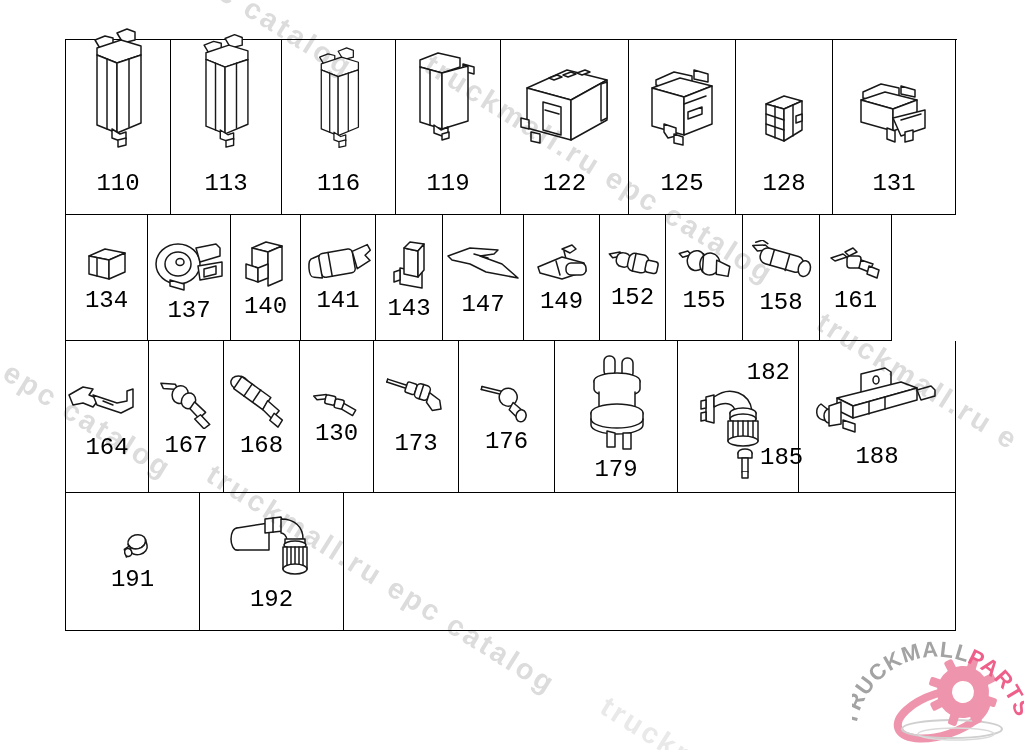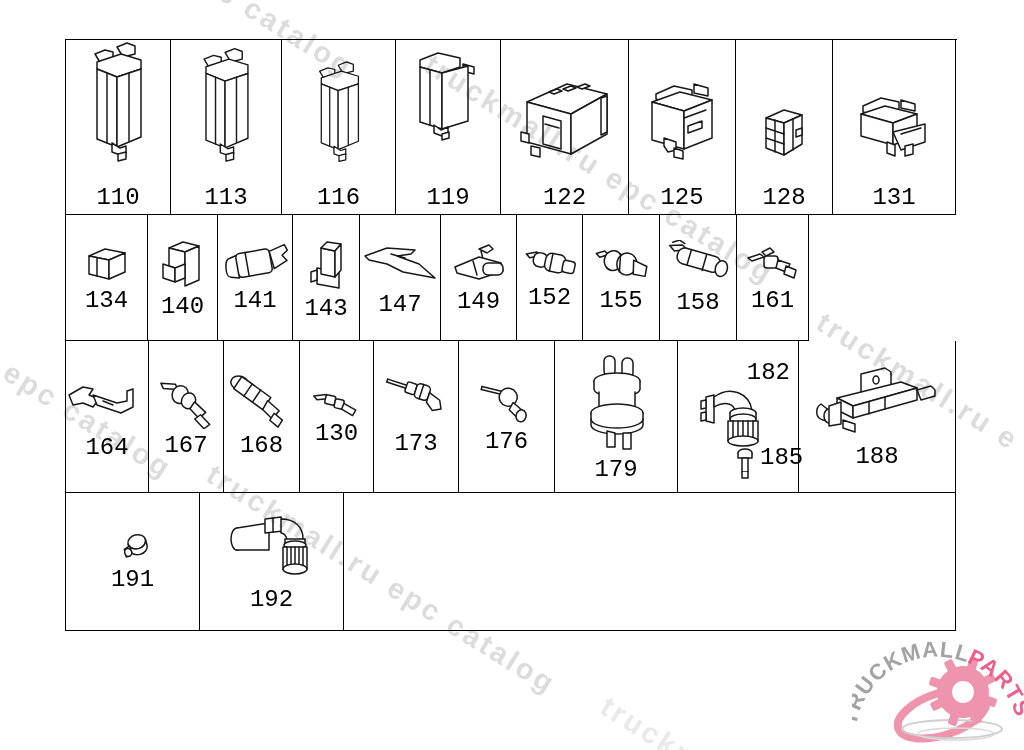--- a/index.html
+++ b/index.html
@@ -5,21 +5,21 @@
   html,body{margin:0;padding:0;}
   body{width:1024px;height:750px;position:relative;overflow:hidden;background:#fff;
        font-family:"Liberation Sans", sans-serif;}
   
   #parts-table{position:absolute;left:65px;top:39px;width:891px;
     border-top:1px solid #000;border-left:1px solid #000;background:transparent;z-index:1;}
   .prow{display:flex;}
   .pcell{box-sizing:border-box;border-right:1px solid #000;border-bottom:1px solid #000;
     display:flex;flex-direction:column;align-items:center;justify-content:center;gap:5px;
     position:relative;}
-  .prow.r0 .pcell{justify-content:flex-end;padding-bottom:4px;gap:22px;}
+  .prow.r0 .pcell{justify-content:flex-end;padding-bottom:18px;gap:22px;}
   .plabel{font-family:"Liberation Mono","DejaVu Sans Mono",monospace;
     font-size:24px;line-height:1;color:#000;white-space:nowrap;}
   .figwrap{display:flex;align-items:flex-end;justify-content:center;}
   .lw{fill:#fff;stroke:#181818;stroke-width:1.5;stroke-linejoin:round;stroke-linecap:round;}
   
   .pcell.split .lbl-tr{position:absolute;top:20px;right:8px;}
   .pcell.split .fig-main{position:absolute;left:18px;top:36px;}
   .pcell.split .corner-group{position:absolute;left:56px;bottom:8px;display:flex;
     align-items:flex-start;gap:4px;}
   
@@ -200,20 +200,36 @@
             <g class="lw">
               <path d="M8 14 L24 7 L44 11 L28 18 Z"></path>
               <path d="M8 14 L8 32 L28 37 L28 18 Z"></path>
               <path d="M28 18 L44 11 L44 30 L28 37 Z"></path>
               <line x1="16" y1="16" x2="16" y2="34"></line>
             </g>
           </svg>
         </span>
         <span class="plabel">134</span>
       </div>
+      <div class="pcell" style="width: 83px;">
+        <span class="figwrap">
+          <svg width="78" height="62" viewBox="0 0 78 62">
+            <g class="lw">
+              <ellipse cx="28" cy="32" rx="22" ry="20"></ellipse>
+              <ellipse cx="28" cy="32" rx="13" ry="12"></ellipse>
+              <ellipse cx="30" cy="30" rx="4" ry="3.5"></ellipse>
+              <path d="M46 16 L66 12 L70 16 L70 24 L50 30 Z"></path>
+              <path d="M48 34 L72 30 L72 44 L50 48 Z"></path>
+              <path d="M54 37 L66 34 L66 42 L54 45 Z"></path>
+              <path d="M20 48 L34 52 L34 58 L20 54 Z"></path>
+            </g>
+          </svg>
+        </span>
+        <span class="plabel">137</span>
+      </div>
       <div class="pcell" style="width: 70px;">
         <span class="figwrap">
           <svg width="56" height="54" viewBox="0 0 56 54">
             <g class="lw">
               <path d="M14 12 L28 6 L44 10 L30 16 Z"></path>
               <path d="M14 12 L14 30 L30 35 L30 16 Z"></path>
               <path d="M30 16 L44 10 L44 44 L30 50 Z"></path>
               <path d="M8 28 L20 32 L20 46 L8 42 Z"></path>
               <path d="M20 32 L30 28 L30 42 L20 46 Z"></path>
             </g>

